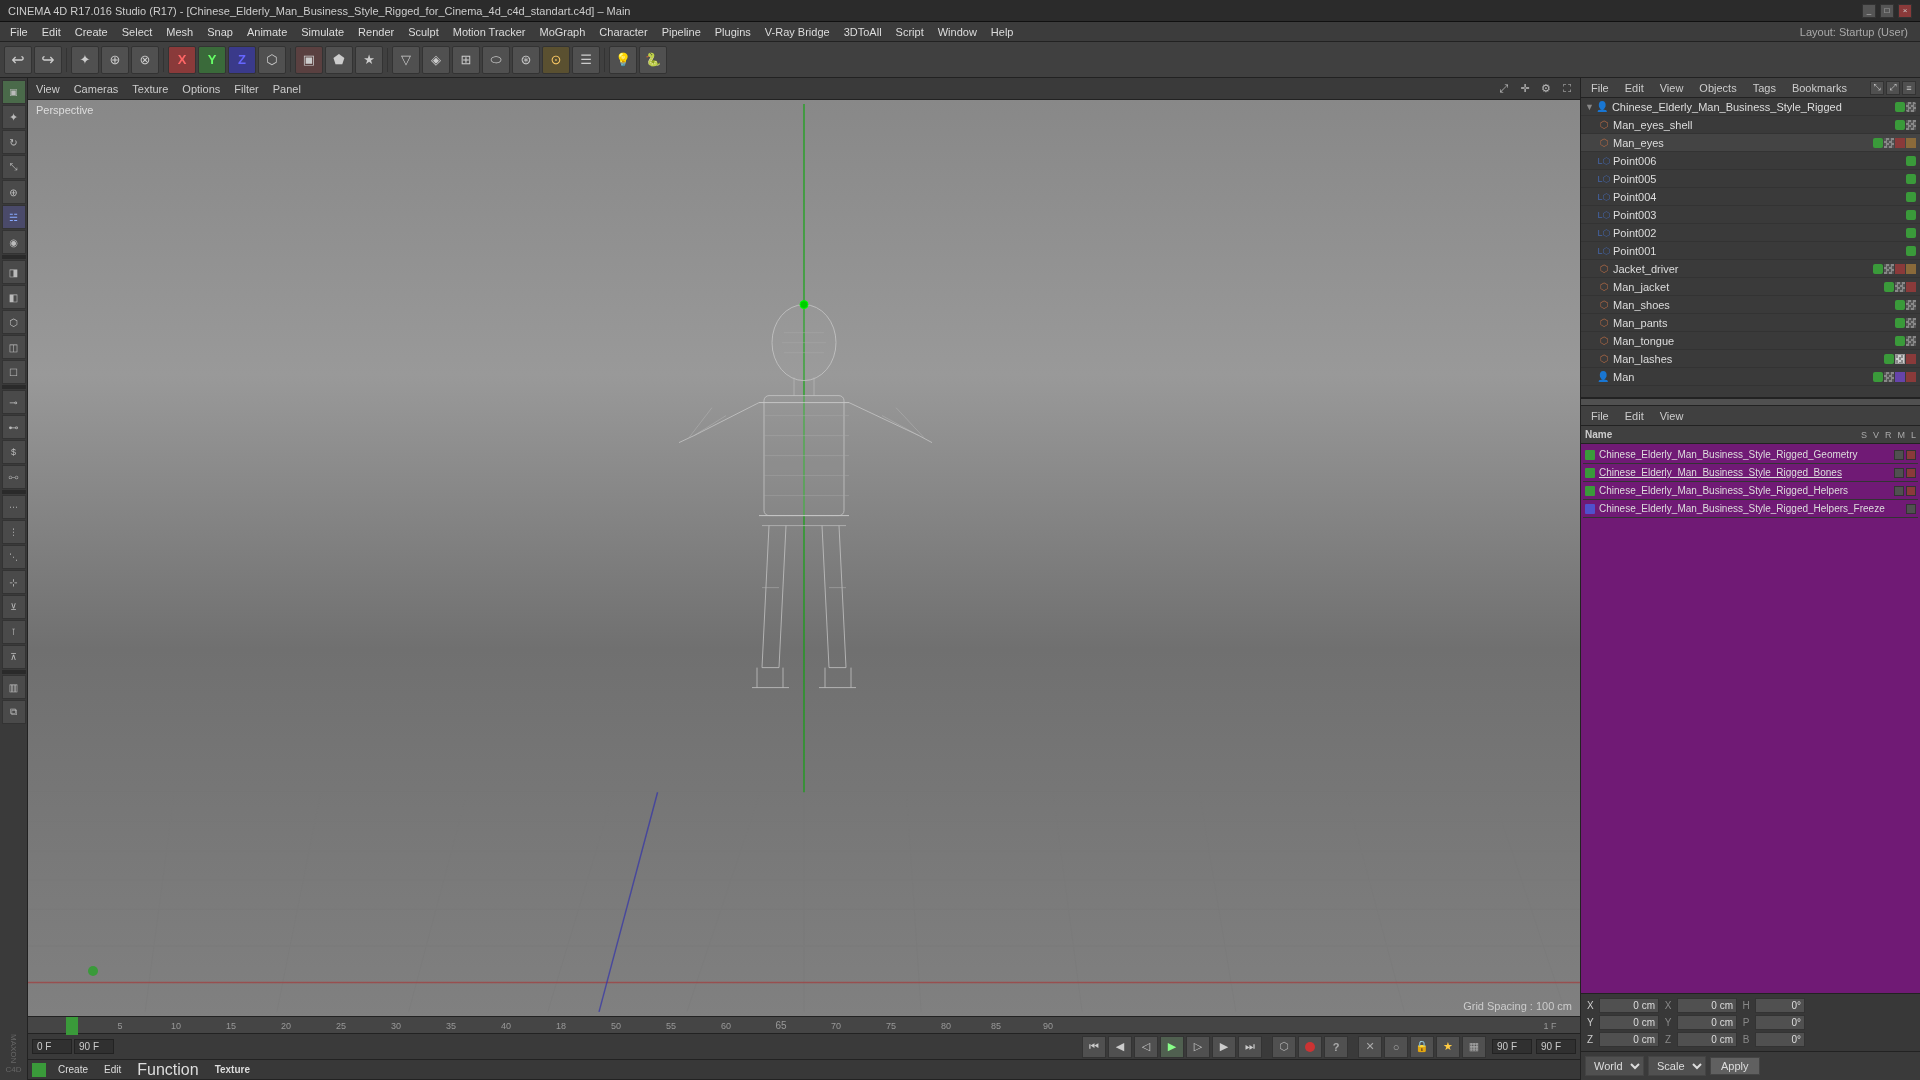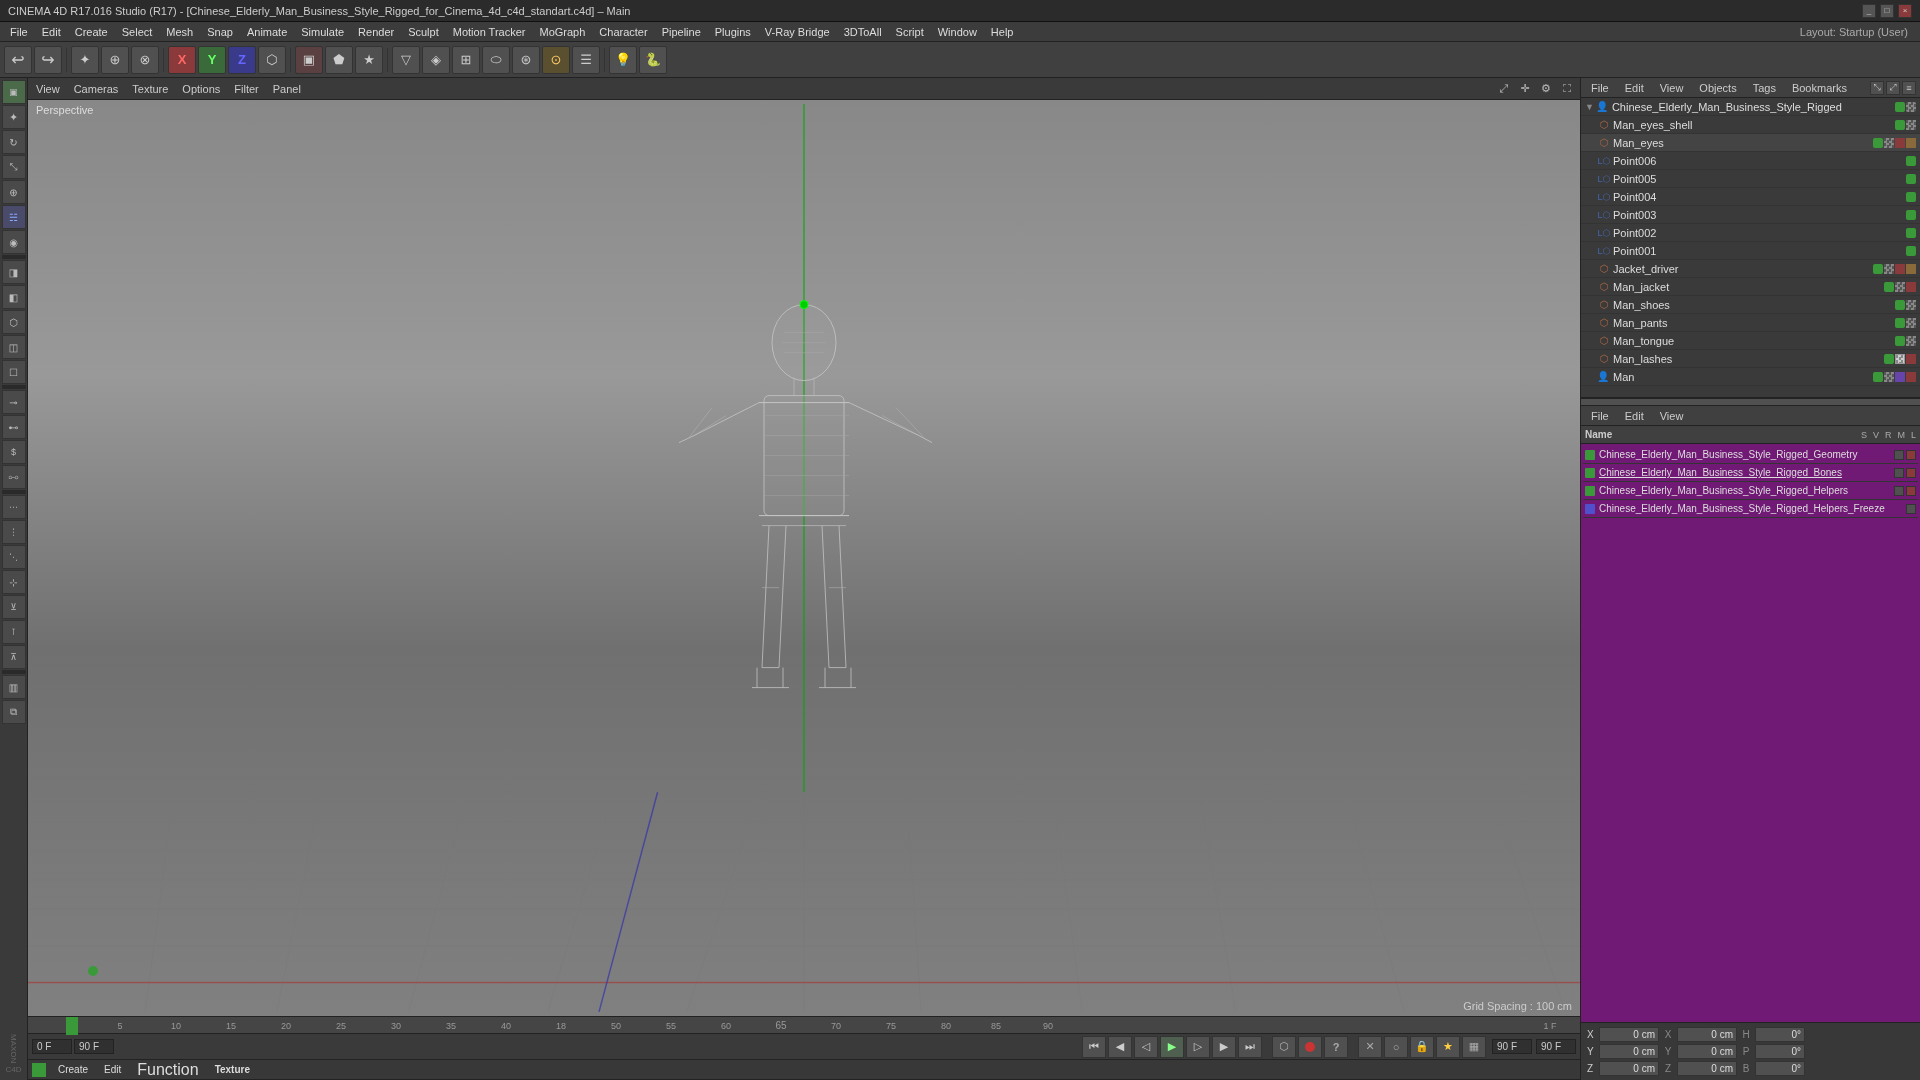--- a/index.html
+++ b/index.html
@@ -906,18 +906,27 @@
         <div style="display:flex; align-items:center; gap:2px;">
           <span style="font-size:10px; color:#ccc; width:10px;">Z</span>
           <input type="text" value="0 cm" style="width: 60px; background: rgb(80, 80, 80); border: 1px solid rgb(51, 51, 51); color: rgb(221, 221, 221); font-size: 10px; padding: 1px 3px; text-align: right;">
           <span style="font-size:10px; color:#888; width:14px; text-align:center;">Z</span>
           <input type="text" value="0 cm" style="width: 60px; background: rgb(80, 80, 80); border: 1px solid rgb(51, 51, 51); color: rgb(221, 221, 221); font-size: 10px; padding: 1px 3px; text-align: right;">
           <span style="font-size:10px; color:#888; width:14px; text-align:center;">B</span>
           <input type="text" value="0°" style="width: 50px; background: rgb(80, 80, 80); border: 1px solid rgb(51, 51, 51); color: rgb(221, 221, 221); font-size: 10px; padding: 1px 3px; text-align: right;">
         </div>
       </div>
 
+      <div id="apply-row">
+        <select class="apply-select">
+          <option>World</option>
+        </select>
+        <select class="apply-select">
+          <option>Scale</option>
+        </select>
+        <button class="apply-btn">Apply</button>
+      </div>
 
     </div>
 
   </div>
 
 </div>
 
 </body></html>

